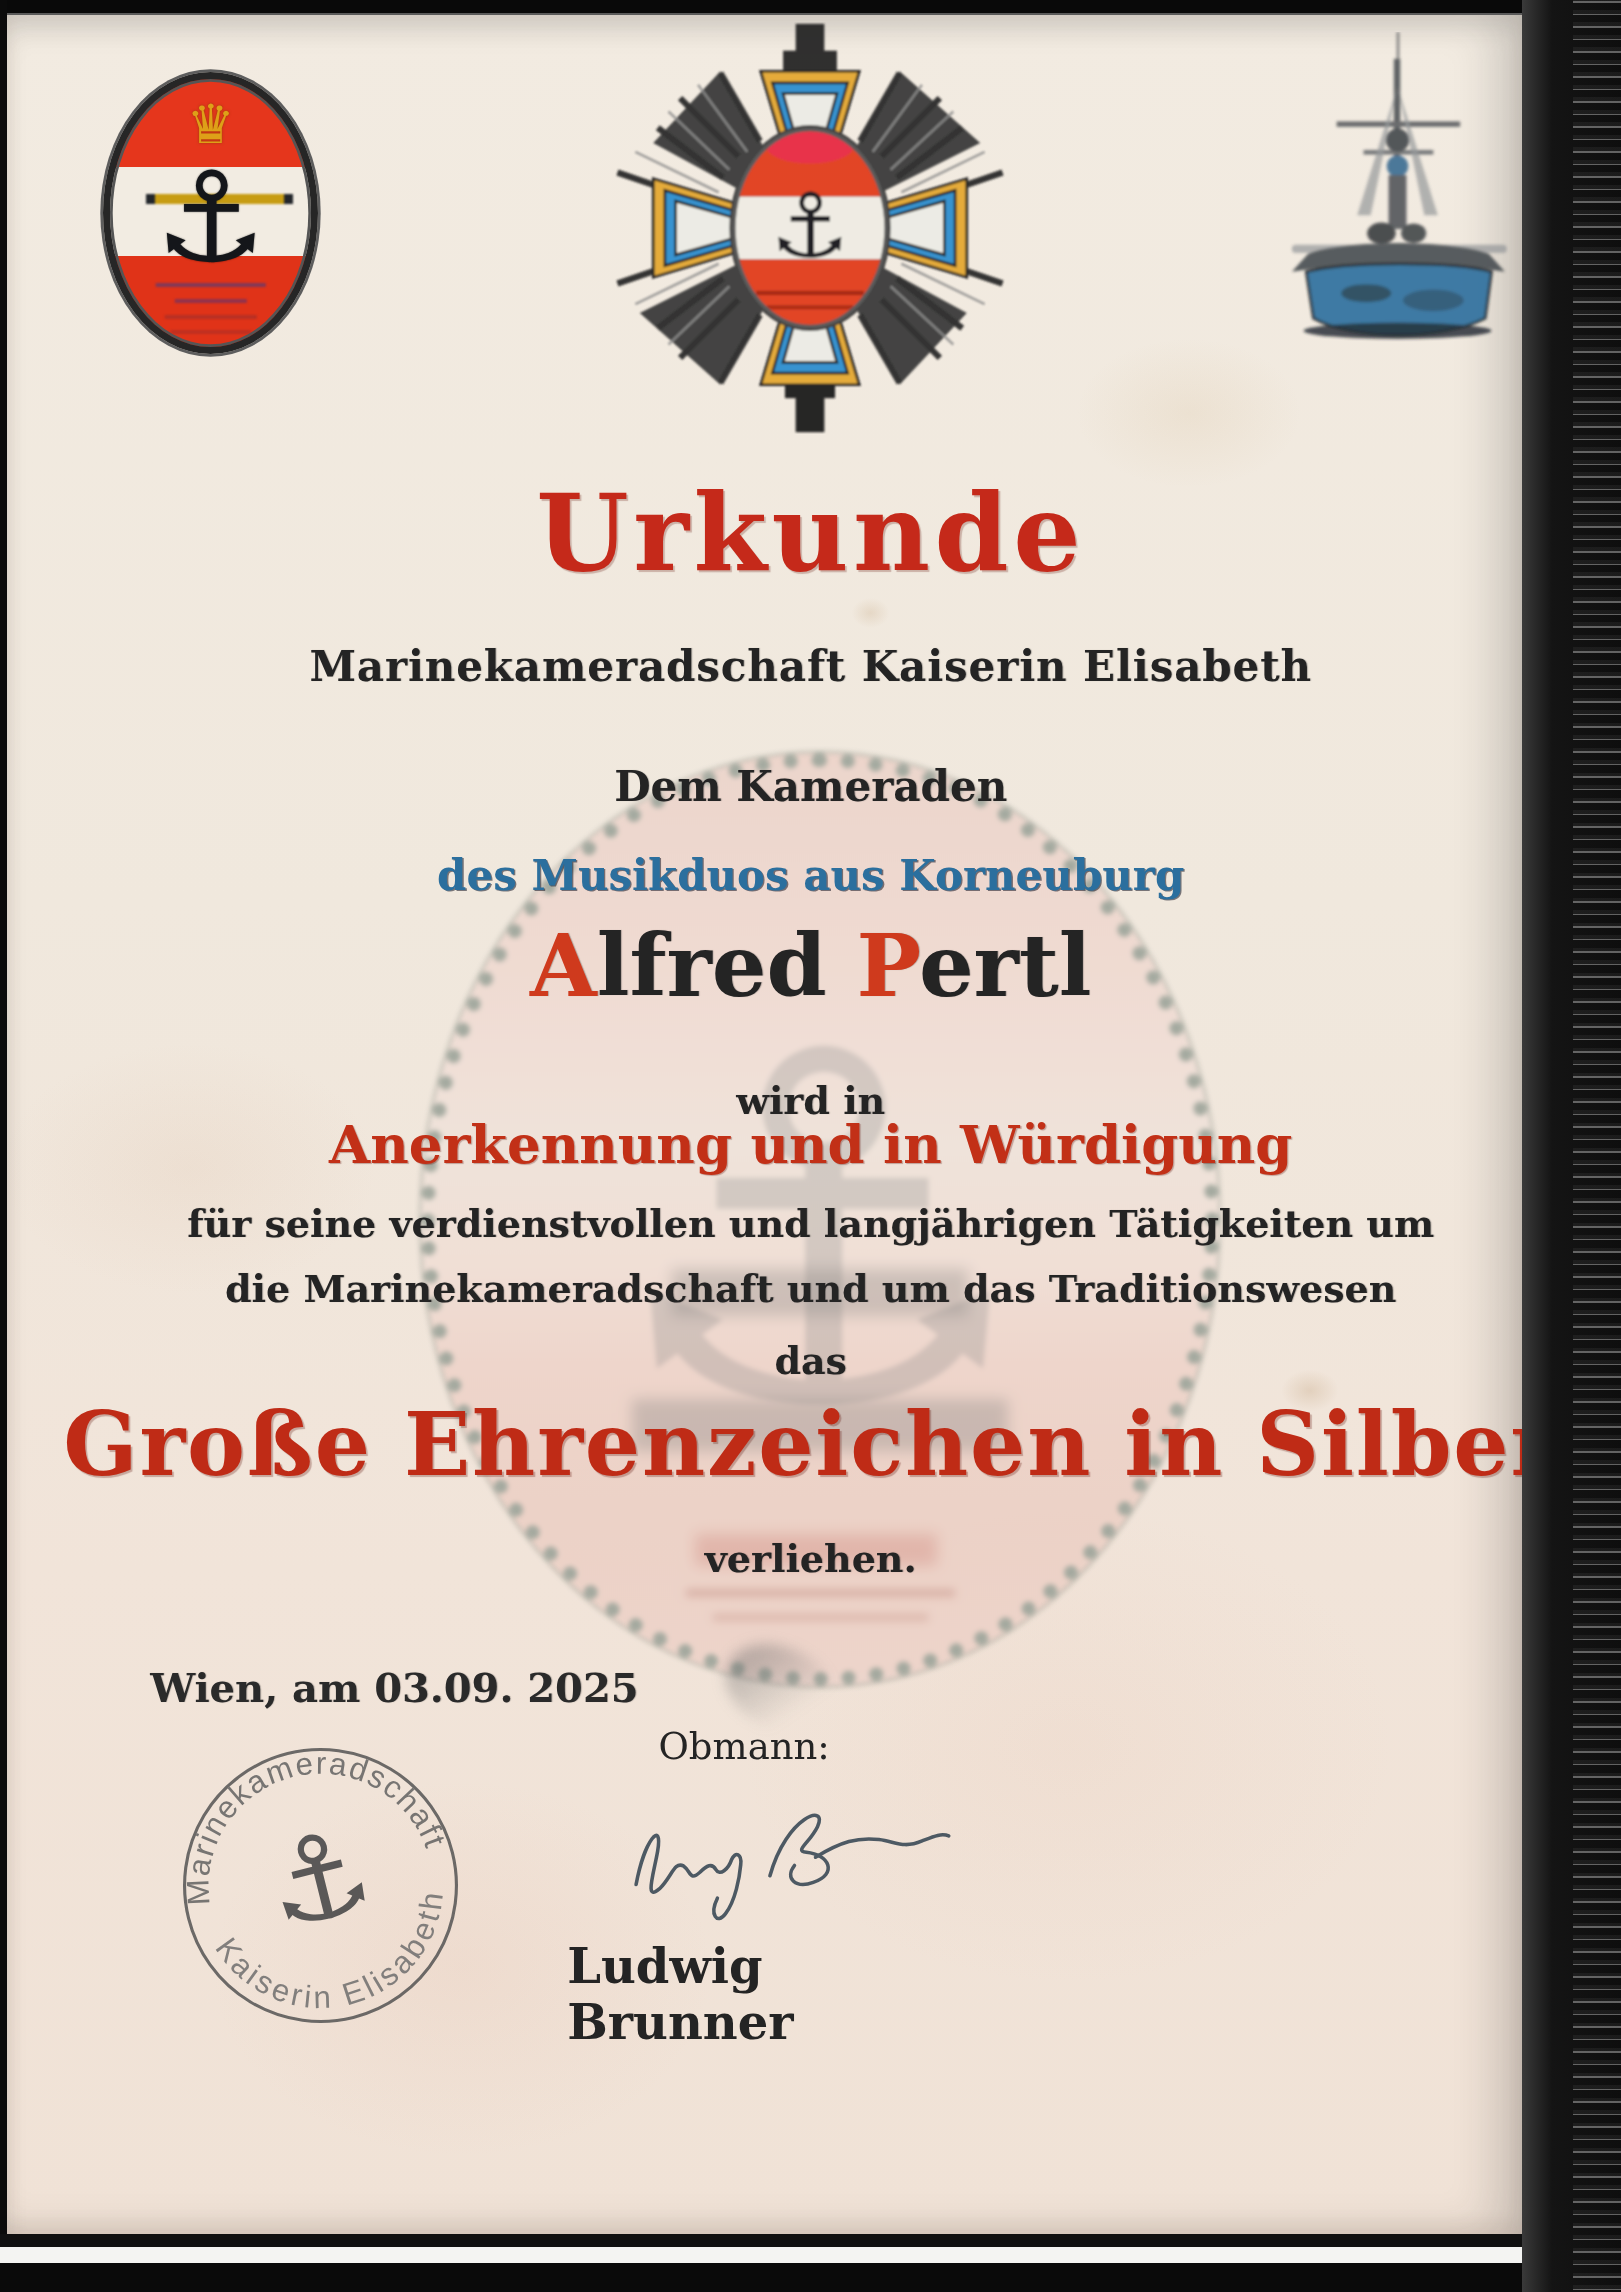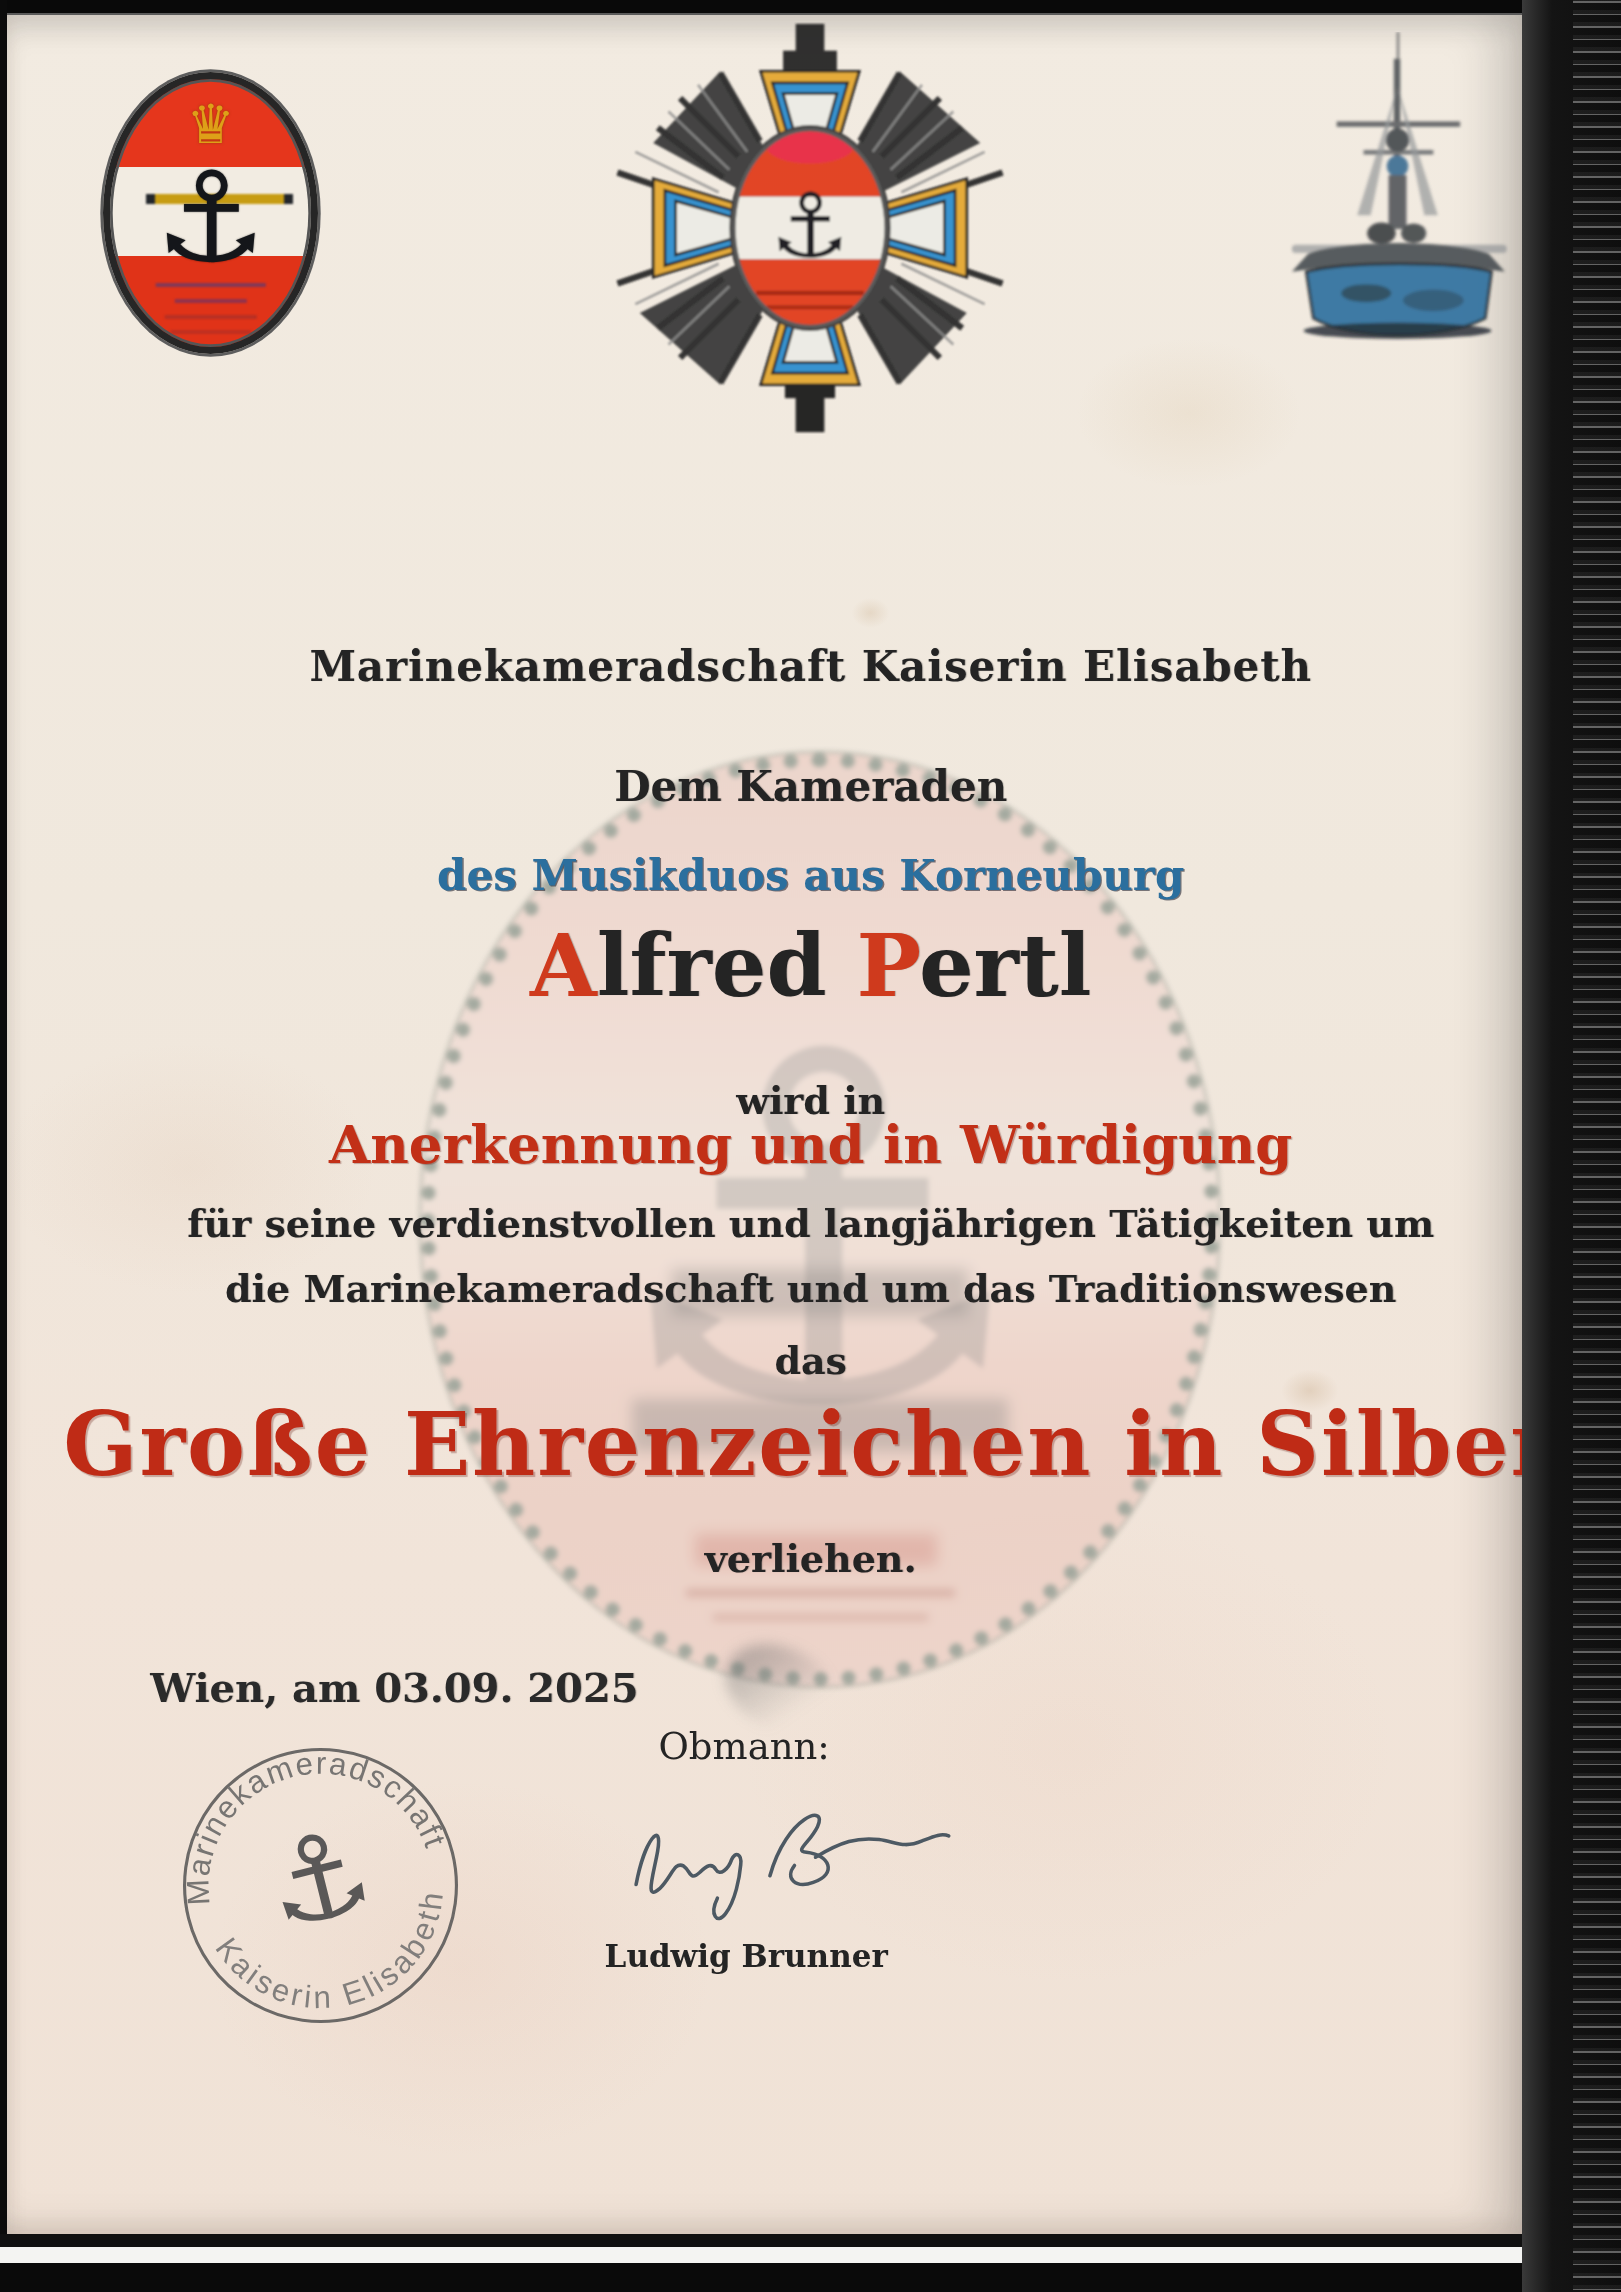--- a/index.html
+++ b/index.html
@@ -82,21 +82,21 @@
   .t-wird    {top:1037px;font-size:38px;margin-top:28px;}
   .t-anerk   {top:1100px;font-size:53px;color:#c23017;text-shadow:1.3px 1.3px 0.9px rgba(90,10,0,.3);}
   .t-fuer    {top:1188px;font-size:38px;}
   .t-marine  {top:1253px;font-size:38px;}
   .t-das     {top:1325px;font-size:38px;}
   .t-award   {top:1388px;font-size:87px;line-height:1;color:#bf2b16;letter-spacing:1.8px;text-shadow:1.8px 1.8px 0.9px rgba(90,10,0,.28);}
   .t-verl    {top:1523px;font-size:38px;}
   .t-date    {position:absolute;left:143px;top:1651px;font-size:40px;font-weight:bold;color:#2a2a2a;z-index:3;
               text-shadow:0.9px 0 0.9px rgba(40,40,40,.30);}
   .t-obmann  {position:absolute;left:558px;width:358px;top:1712px;text-align:center;font-size:37px;font-weight:normal;color:#242424;z-index:3;}
-  .t-printed {position:absolute;left:560px;width:358px;top:1925px;text-align:center;font-size:31px;font-weight:bold;color:#242424;z-index:3;}
+  .t-printed {position:absolute;left:560px;width:358px;top:1925px;font-size:48px;font-weight:bold;color:#242424;z-index:3;}
 
   
   .stamp{position:absolute;left:157px;top:1716px;z-index:4;transform:rotate(-14deg);opacity:.82;}
   .signature{position:absolute;left:611px;top:1756px;z-index:4;transform:rotate(-3deg);}
   .smudge{position:absolute;left:716px;top:1635px;width:116px;height:82px;z-index:2;border-radius:50%;
     background:linear-gradient(120deg, rgba(110,110,110,.55), rgba(170,170,170,0) 70%);
     filter:blur(6.3px);transform:rotate(25deg);}
 </style>
 </head>
 <body>
@@ -232,20 +232,21 @@
       <rect x="12" y="238" width="70" height="9" rx="4" fill="#8a8f93" opacity="0.7"></rect>
       <rect x="178" y="238" width="74" height="9" rx="4" fill="#8a8f93" opacity="0.7"></rect>
       <path d="M30,248 C70,232 190,232 232,248 L250,268 C200,258 60,258 12,268 Z" fill="#4a4f53"></path>
       <path d="M28,268 C70,256 195,256 235,268 L228,320 C180,345 80,345 36,320 Z" fill="#2e6f9e" stroke="#1c2226" stroke-width="3"></path>
       <ellipse cx="95" cy="292" rx="28" ry="10" fill="#1f3948" opacity="0.8"></ellipse>
       <ellipse cx="170" cy="300" rx="34" ry="12" fill="#25506e" opacity="0.9"></ellipse>
       <ellipse cx="130" cy="334" rx="105" ry="9" fill="#15222b" opacity="0.85"></ellipse>
     </g>
   </svg>
 
+  <div class="line t-title">Urkunde</div>
   <div class="line t-org">Marinekameradschaft Kaiserin Elisabeth</div>
   <div class="line t-dem">Dem Kameraden</div>
   <div class="line t-des">des Musikduos aus Korneuburg</div>
   <div class="line t-name"><span class="cap">A</span><span>lfred </span><span class="cap">P</span><span>ertl</span></div>
   <div class="line t-wird">wird in</div>
   <div class="line t-anerk">Anerkennung und in Würdigung</div>
   <div class="line t-fuer">für seine verdienstvollen und langjährigen Tätigkeiten um</div>
   <div class="line t-das">das</div>
   <div class="line t-marine">die Marinekameradschaft und um das Traditionswesen</div>
   <div class="line t-award">Große Ehrenzeichen in Silber</div>

